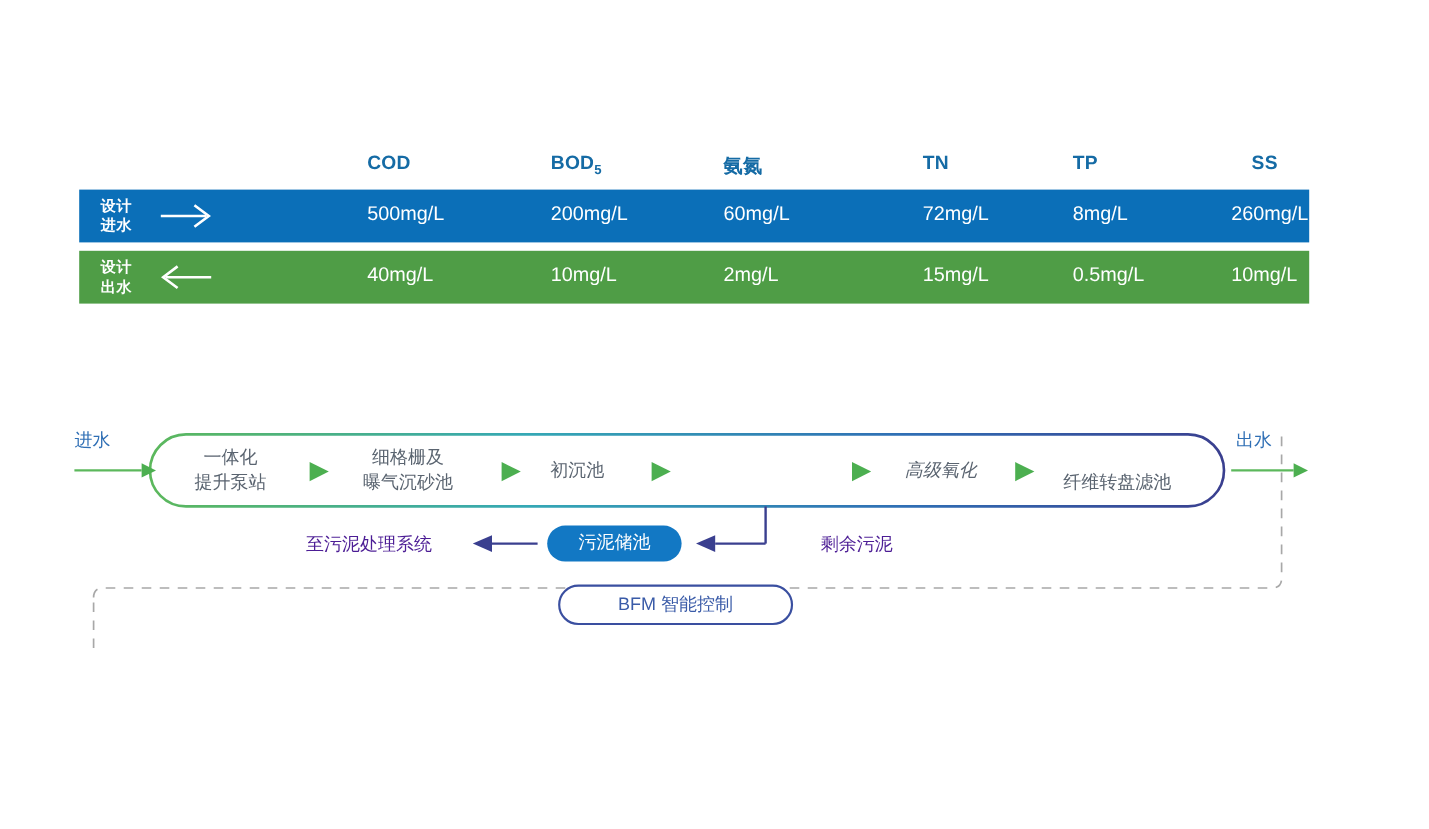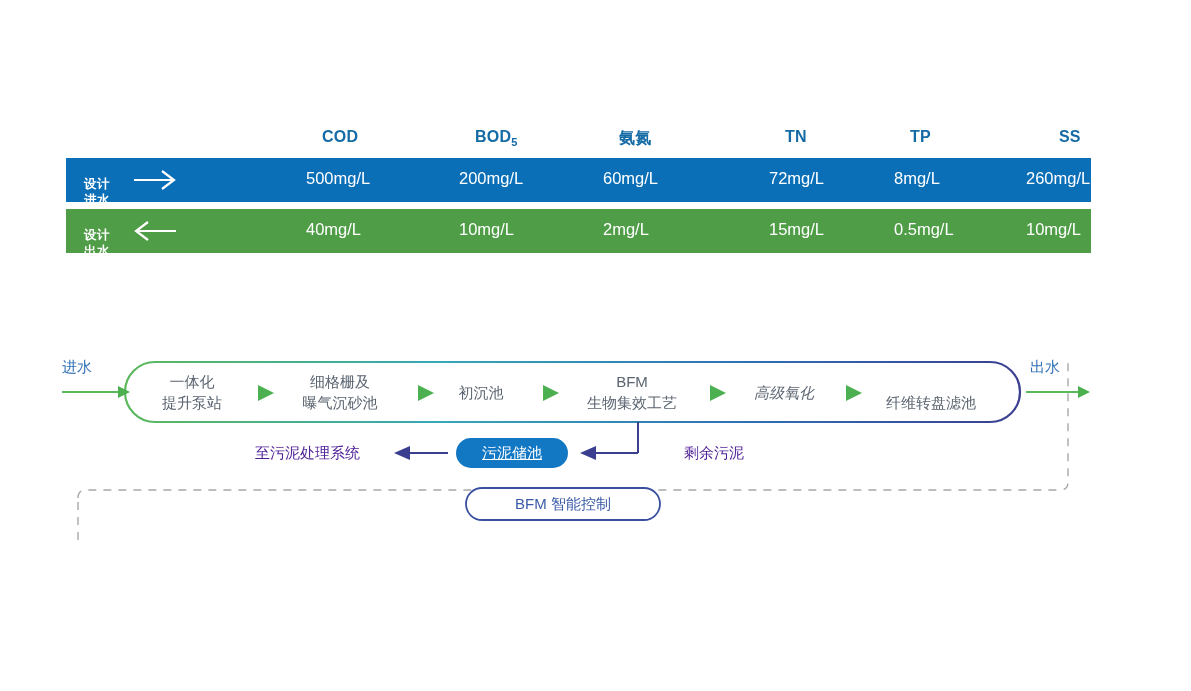--- a/index.html
+++ b/index.html
@@ -15,21 +15,20 @@
     overflow: hidden;
   }
 
   
   #spec-table {
     position: absolute;
     left: 66px;
     top: 128px;
     width: 1025px;
     height: 125px;
-    padding-left: 16px;
   }
   .spec-header-row {
     position: relative;
     height: 30px;
   }
   .spec-col-header {
     position: absolute;
     top: 0;
     font-size: 16px;
     font-weight: bold;
@@ -51,21 +50,21 @@
     top: 30px;
     background: #0b6fb8;
   }
   .spec-band.effluent {
     top: 81px;
     background: #4f9d46;
   }
   .band-label {
     position: absolute;
     left: 18px;
-    top: 18px;
+    top: 6px;
     color: #ffffff;
     font-size: 12.5px;
     font-weight: bold;
     line-height: 16px;
     letter-spacing: 0.5px;
   }
   .band-arrow {
     position: absolute;
     left: 66px;
     top: 8px;
@@ -227,31 +226,27 @@
       <div>一体化</div>
       <div>提升泵站</div>
     </div>
     <div class="stage" style="left:340px; top:31px;">
       <div>细格栅及</div>
       <div>曝气沉砂池</div>
     </div>
     <div class="stage" style="left:481px; top:42px;">
       <div>初沉池</div>
     </div>
-    <div class="stage" style="left:632px; top:31px;">
-      <div>BFM</div>
-      <div>生物集效工艺</div>
-    </div>
     <div class="stage" style="left:784px; top:42px;font-style:italic;">
       <div>高级氧化</div>
     </div>
     <div class="stage" style="left:931px; top:26px;margin-top:26px;">
       <div>纤维转盘滤池</div>
     </div>
 
-    <div style="position:absolute; left:456px; top:98px; width:112px; height:30px; line-height:30px; text-align:center; font-size:15px; color:#ffffff; white-space:nowrap;text-decoration:underline;">污泥储池</div>
+    <div style="position:absolute; left:456px; top:98px; width:112px; height:30px; line-height:30px; text-align:center; font-size:15px; color:#ffffff; white-space:nowrap;">污泥储池</div>
 
     <div class="sludge-text" style="left:255px; top:104px;">至污泥处理系统</div>
     <div class="sludge-text" style="left:646px; top:104px;margin-left:38px;">剩余污泥</div>
 
     <div style="position:absolute; left:466px; top:148px; width:194px; height:16px; line-height:32px; text-align:center; font-size:15px; color:#3a5ba8; white-space:nowrap;">BFM 智能控制</div>
   </div>
 </div>
 
 </body></html>

